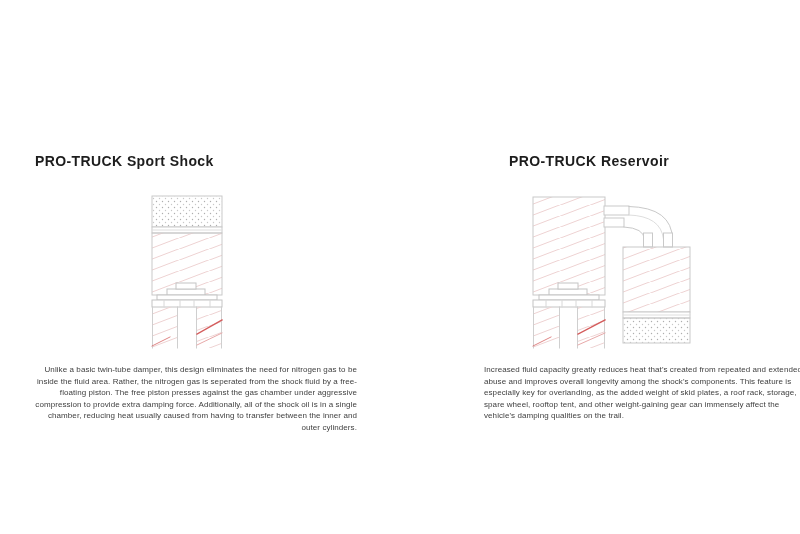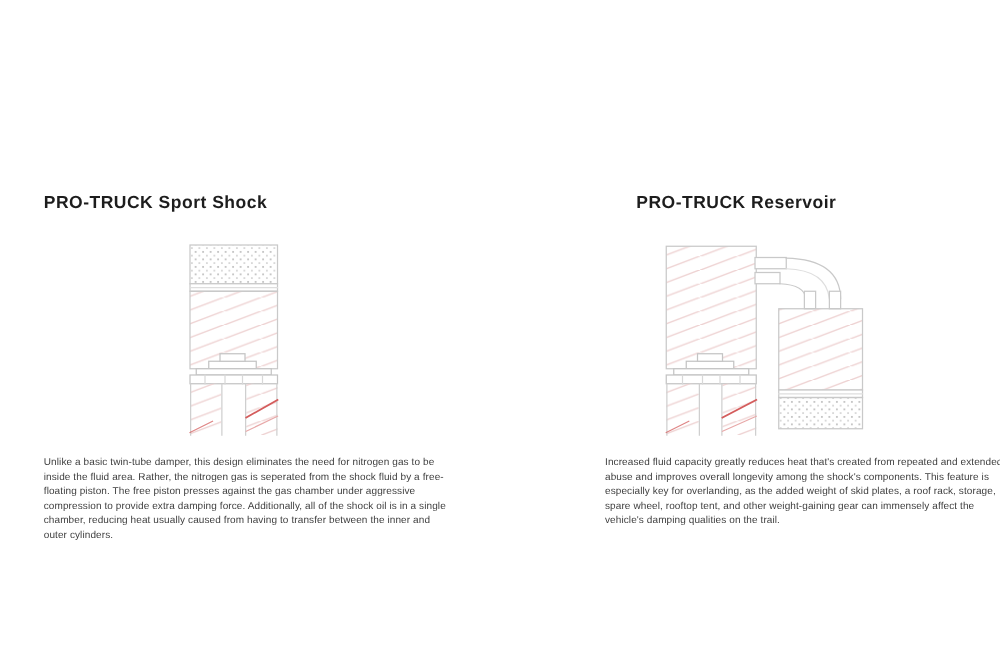--- a/index.html
+++ b/index.html
@@ -16,21 +16,21 @@
   #title-left{left:35px;top:153px;}
   #title-right{left:468px;top:153px;margin-left:41px;}
   .diagram{position:absolute;}
   #diagram-left{left:149px;top:194px;width:76px;height:158px;}
   #diagram-right{left:530px;top:194px;width:166px;height:158px;}
   .desc{
     position:absolute;
     font-size:8px;line-height:11.6px;color:#3e3e3e;
     letter-spacing:0.08px;margin:0;
   }
-  #desc-left{left:35px;top:364px;width:322px;}
+  #desc-left{left:35px;top:364px;width:322px;text-align:right;}
   #desc-right{left:484px;top:364px;width:320px;}
 </style>
 </head>
 <body>
 
 <h1 class="page-title" id="title-left">PRO-TRUCK Sport Shock</h1>
 
 <div class="diagram" id="diagram-left">
   <svg width="76" height="158" viewBox="0 0 76 158">
     <defs>

